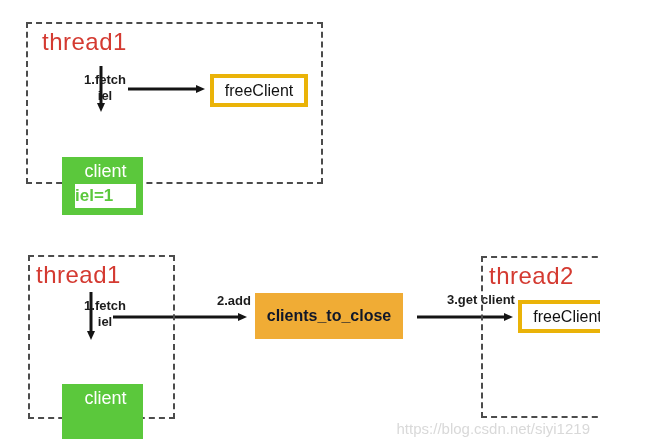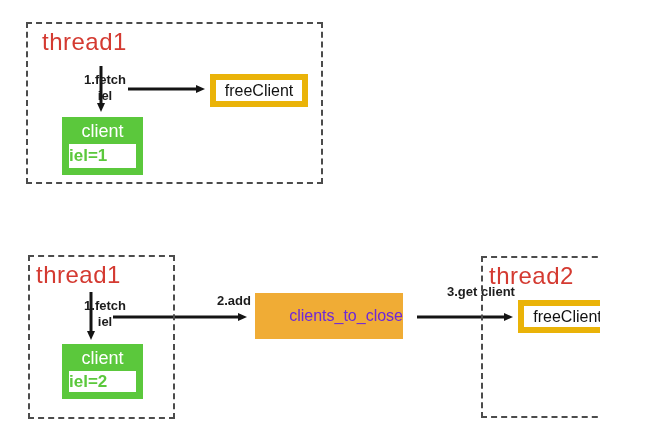--- a/index.html
+++ b/index.html
@@ -46,34 +46,35 @@
     color: #1c1c1c;
     font-size: 13px;
     font-weight: 700;
     line-height: 1.25;
     text-align: center;
     white-space: nowrap;
     margin-left: 41px;
   }
   .free-client-box {
     background: #ffffff;
-    border: 6px solid #eab308;
+    border: 4px solid #eab308;
     display: flex;
     align-items: center;
     justify-content: center;
     font-size: 16px;
     color: #111111;
     white-space: nowrap;
   }
   .client-box {
     background: var(--green);
     display: flex;
     flex-direction: column;
     align-items: center;
-    padding: 2px 7px 7px 7px;
+    padding: 2px 7px 7px 13px;
+    margin-top: 40px;
   }
   .client-box .client-title {
     color: #ffffff;
     font-size: 18px;
     line-height: 24px;
   }
   .client-box .client-value-box {
     background: #ffffff;
     width: 100%;
     flex: 1;
@@ -84,24 +85,24 @@
   }
   .client-box .client-value {
     color: var(--green);
     font-size: 17px;
     font-weight: 700;
   }
   .queue-box {
     background: var(--orange);
     display: flex;
     align-items: center;
-    justify-content: flex-end;
-    color: #6d28d9;
+    justify-content: center;
+    color: #0f172a;
     font-size: 16px;
-    font-weight: 400;
+    font-weight: 700;
     white-space: nowrap;
   }
   .watermark {
     color: var(--watermark);
     font-size: 15px;
     white-space: nowrap;
   }
 </style>
 </head>
 <body>
@@ -145,35 +146,33 @@
 
   <div class="abs thread-title" style="left:36px; top:261px;">thread1</div>
 
   <div class="abs step-label" style="left:40px; top:298px; width:48px;">
     <span>1.fetch</span><br>
     <span>iel</span>
   </div>
 
   <div class="abs client-box" style="left:62px; top:344px; width:81px; height:55px;">
     <span class="client-title">client</span>
-    <span class="client-value-box">
-      <span class="client-value">iel=2</span>
-    </span>
   </div>
 
   <div class="abs step-label" style="left:176px; top:293px;">2.add</div>
 
   <div class="abs queue-box" style="left:255px; top:293px; width:148px; height:46px;">
     <span>clients_to_close</span>
   </div>
 
-  <div class="abs step-label" style="left:406px; top:284px;">3.get client</div>
+  <div class="abs step-label" style="left:406px; top:292px;">3.get client</div>
 
   <div class="abs thread-box" style="left:481px; top:256px; width:147px; height:162px;"></div>
 
   <div class="abs thread-title" style="left:489px; top:262px;text-align:right;">thread2</div>
 
   <div class="abs free-client-box" style="left:518px; top:300px; width:99px; height:33px;">
     <span>freeClient</span>
   </div>
 
+  <div class="abs watermark" style="right:10px; top:420px;">https://blog.csdn.net/siyi1219</div>
 
 </div>
 
 </body></html>

